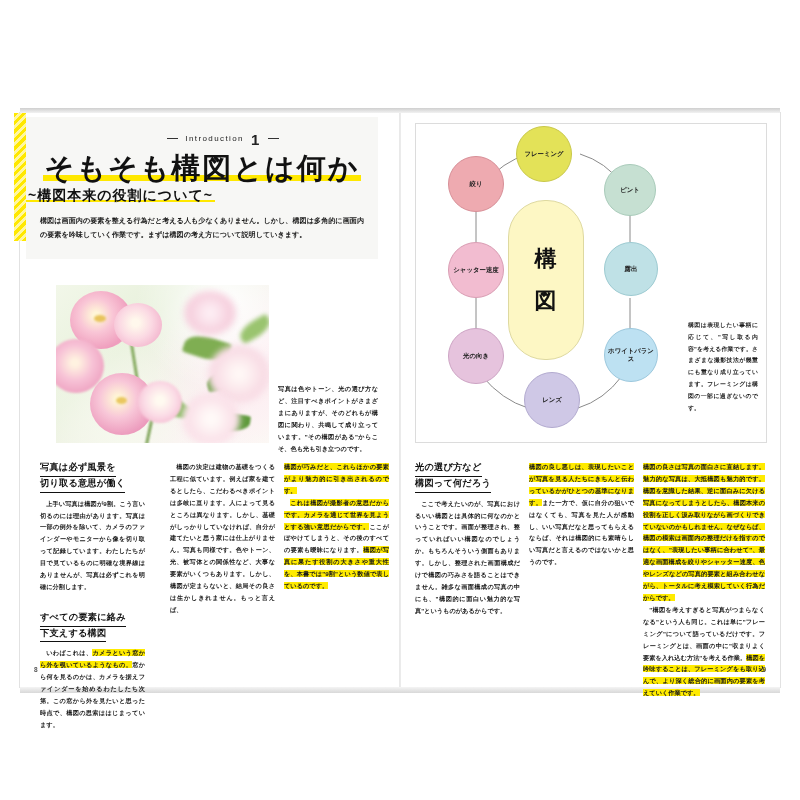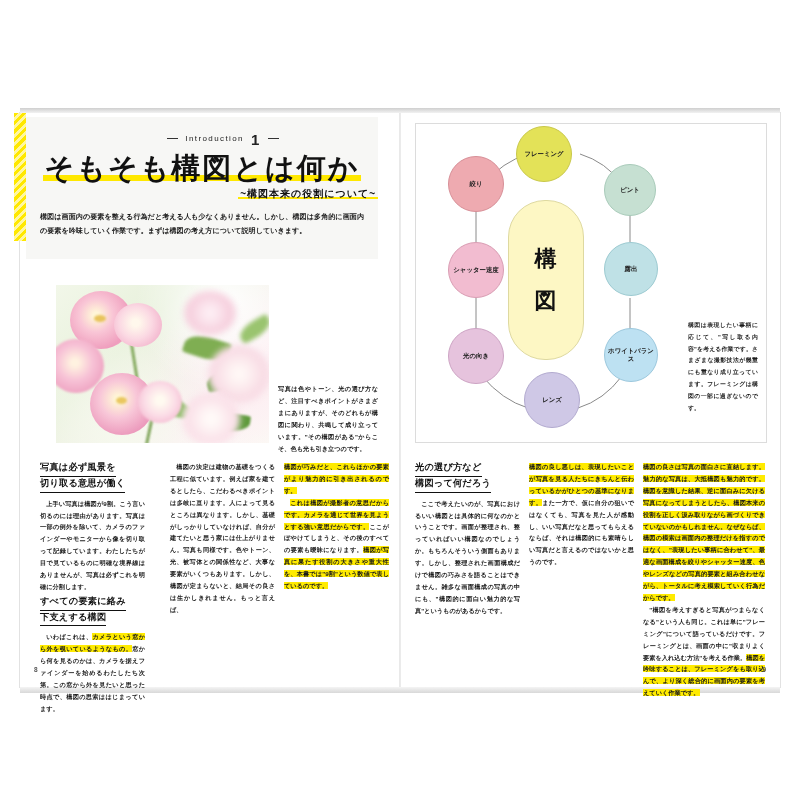--- a/index.html
+++ b/index.html
@@ -67,22 +67,22 @@
     letter-spacing:2px;
     color:#111;
     margin-top:7px;
     line-height:1.05;
   }
   .main-title span{
     background:linear-gradient(transparent 72%, #ffe800 72%, #ffe800 92%, transparent 92%);
     padding:0 2px;
   }
   .sub-title{
-    text-align:right;
-    font-size:10px;
+    text-align:left;
+    font-size:14px;
     font-weight:bold;
     letter-spacing:1px;
     color:#111;
     margin-top:4px;
   }
   .sub-title span{
     background:linear-gradient(transparent 80%, #ffe800 80%, #ffe800 96%, transparent 96%);
     padding:0 2px;
   }
   .lede{
@@ -239,21 +239,21 @@
     </div>
 
     <div id="photo-caption">写真は色やトーン、光の選び方など、注目すべきポイントがさまざまにありますが、そのどれもが構図に関わり、共鳴して成り立っています。"その構図がある"からこそ、色も光も引き立つのです。</div>
 
     <div class="col" id="L-col1">
       <div class="head2">
         <b>写真は必ず風景を</b>
         <b>切り取る意思が働く</b>
       </div>
       <p class="block">上手い写真は構図が9割。こう言い切るのには理由があります。写真は一部の例外を除いて、カメラのファインダーやモニターから像を切り取って記録しています。わたしたちが目で見ているものに明確な境界線はありませんが、写真は必ずこれを明確に分割します。</p>
-      <div class="head2" style="margin-top:2px;">
+      <div class="head2" style="margin-top:18px;">
         <b>すべての要素に絡み</b>
         <b>下支えする構図</b>
       </div>
       <p><span>いわばこれは、</span><span class="hl">カメラという窓から外を覗いているようなもの。</span><span>窓から何を見るのかは、カメラを据えファインダーを始めるわたしたち次第。この窓から外を見たいと思った時点で、構図の思索ははじまっています。</span></p>
     </div>
 
     <div class="col" id="L-col2">
       <p><span>構図の決定は建物の基礎をつくる工程に似ています。例えば家を建てるとしたら、こだわるべきポイントは多岐に亘ります。人によって見るところは異なります。しかし、基礎がしっかりしていなければ、自分が建てたいと思う家には仕上がりません。写真も同様です。色やトーン、光、被写体との関係性など、大事な要素がいくつもあります。しかし、構図が定まらないと、結局その良さは生かしきれません。もっと言えば、</span></p>
     </div>
     <div class="col" id="L-col3">

